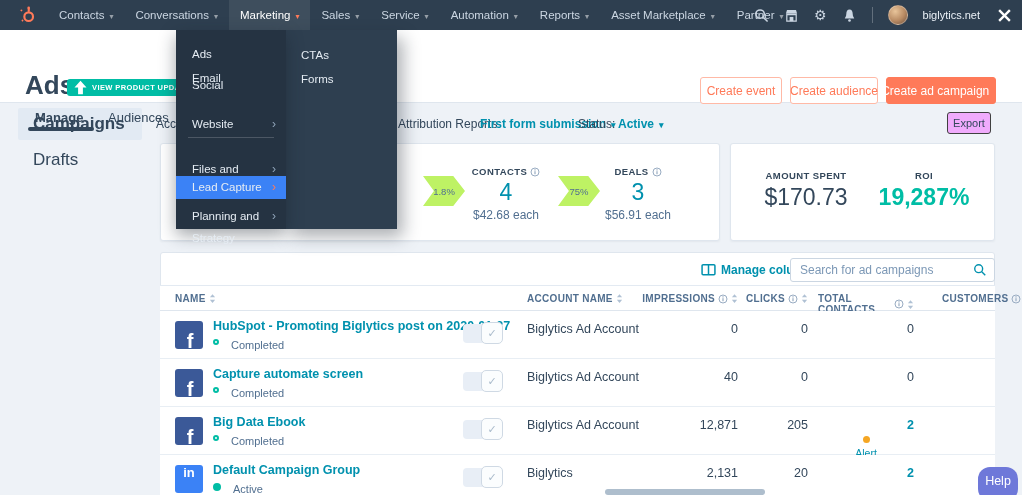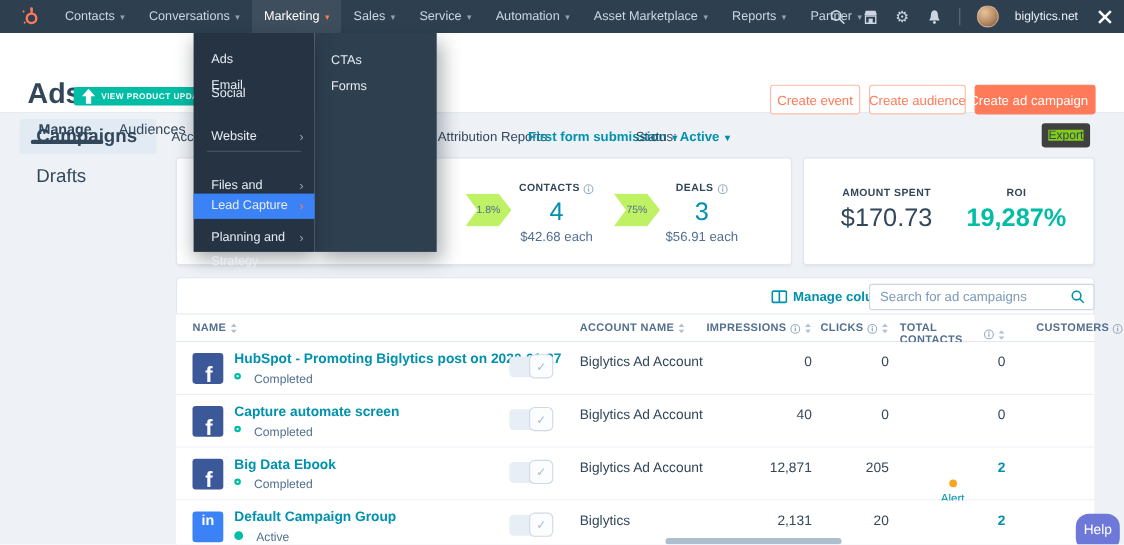--- a/index.html
+++ b/index.html
@@ -46,21 +46,21 @@
 
   
   .side-item { position:absolute; font-size:17px; color:#33475b; cursor:pointer; }
   .side-item.sel { left:18px; top:108px; width:124px; height:32px; line-height:32px; padding-left:15px; background:#e2eaf3; font-weight:bold; border-radius:2px; }
   .side-item.plain { left:33px; top:150px; }
 
   
   .filter-label { position:absolute; font-size:12px; color:#33475b; }
   .dd { position:absolute; font-size:12px; font-weight:bold; color:#0091ae; cursor:pointer; }
   .dd::after { content:"▾"; font-size:9px; margin-left:5px; color:#0091ae; }
-  .export-btn { position:absolute; left:947px; top:112px; width:44px; height:22px; background:#84cc16; border:6px solid #404040; border-radius:3px; font-size:11px; color:#33475b; display:flex; align-items:center; justify-content:center; cursor:pointer; }
+  .export-btn { position:absolute; left:947px; top:112px; width:44px; height:22px; background:#f0abfc; border:1px solid #404040; border-radius:3px; font-size:11px; color:#33475b; display:flex; align-items:center; justify-content:center; cursor:pointer; }
 
   
   .card { position:absolute; background:#fff; border:1px solid #dfe6ee; border-radius:3px; box-shadow:0 1px 2px rgba(45,62,80,.06); }
   .card1 { left:160px; top:143px; width:560px; height:98px; }
   .card2 { left:730px; top:143px; width:265px; height:98px; }
   .funnel-arrow { position:absolute; width:42px; height:30px; background:#bef264; clip-path:polygon(0 0, 72% 0, 100% 50%, 72% 100%, 0 100%, 26% 50%); display:flex; align-items:center; justify-content:center; font-size:9.5px; color:#516f90; }
   .stat-block { position:absolute; width:110px; text-align:center; }
   .stat-label { font-size:9.5px; font-weight:bold; letter-spacing:.4px; color:#33475b; display:flex; align-items:center; justify-content:center; gap:3px; }
   .stat-value { font-size:23px; color:#0091ae; margin-top:2px; }
   .stat-sub { font-size:12px; color:#516f90; margin-top:2px; }
@@ -350,22 +350,22 @@
           <rect x="5.5" y="17.5" width="2.2" height="2.2" rx="1" fill="#ff7a59" transform="rotate(45 6.6 18.6)"></rect>
         </svg>
     </span>
     <nav class="nav-items">
       <span class="nav-item">Contacts</span>
       <span class="nav-item">Conversations</span>
       <span class="nav-item active">Marketing</span>
       <span class="nav-item">Sales</span>
       <span class="nav-item">Service</span>
       <span class="nav-item">Automation</span>
+      <span class="nav-item">Reports</span>
       <span class="nav-item">Asset Marketplace</span>
-      <span class="nav-item">Reports</span>
       <span class="nav-item">Partner</span>
     </nav>
     <div class="nav-right">
       <svg class="nav-ic" viewBox="0 0 16 16">
           <circle cx="6.5" cy="6.5" r="4.5" fill="none" stroke="#cbd6e2" stroke-width="1.6"></circle>
           <line x1="10" y1="10" x2="14.5" y2="14.5" stroke="#cbd6e2" stroke-width="1.6"></line>
         </svg>
       <svg class="nav-ic" viewBox="0 0 16 16">
           <path d="M2 6 L3.2 2 H12.8 L14 6 Z" fill="#cbd6e2"></path>
           <path d="M3 7 H13 V14 H3 Z" fill="none" stroke="#cbd6e2" stroke-width="1.3"></path>

